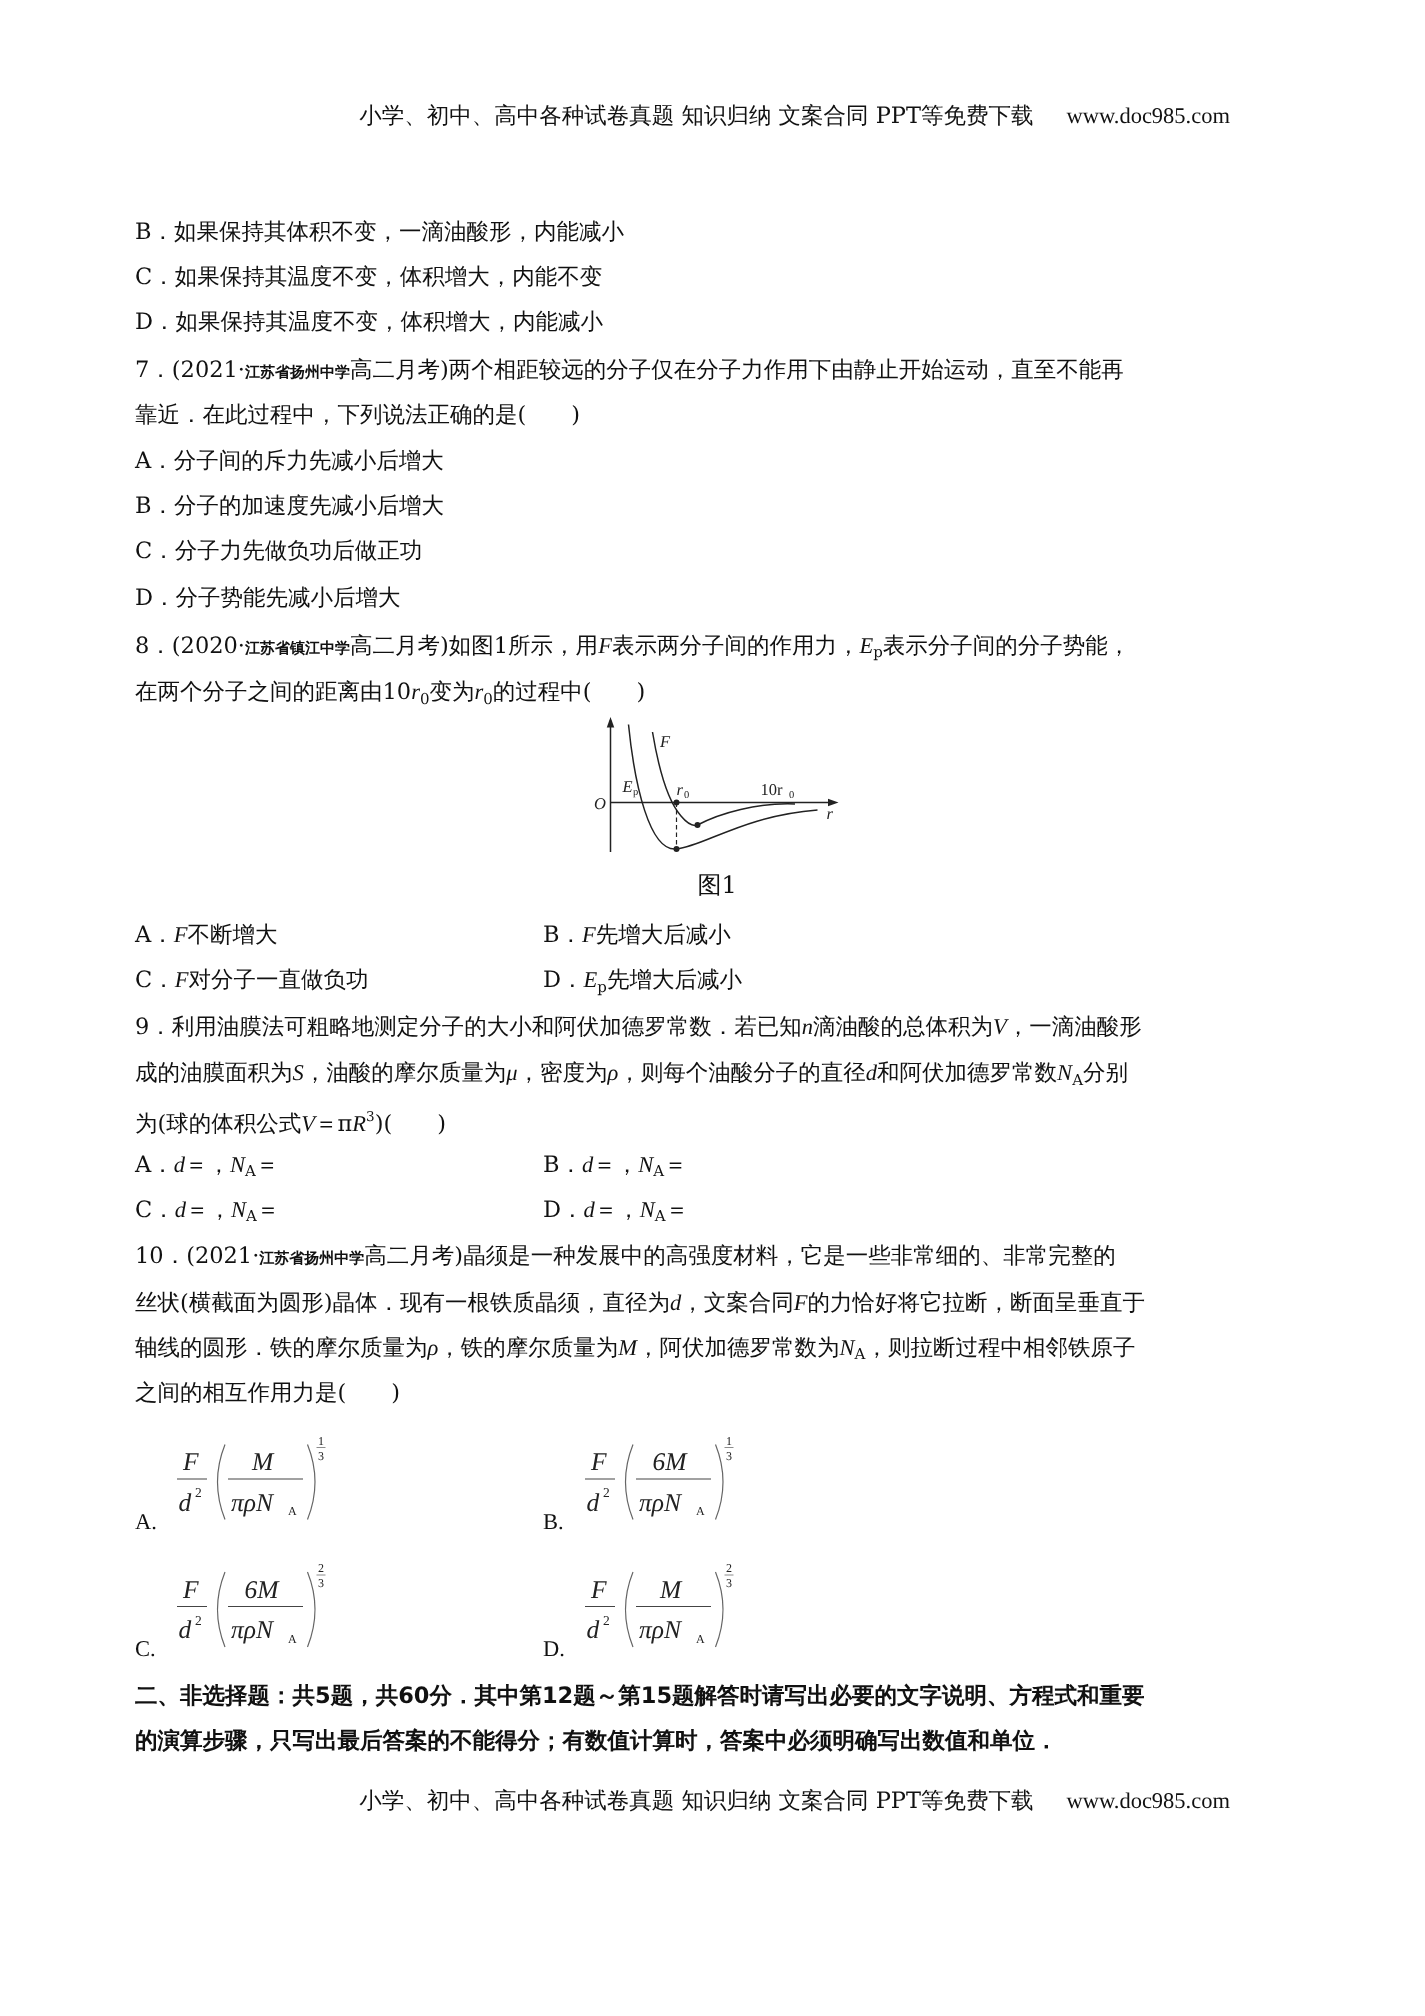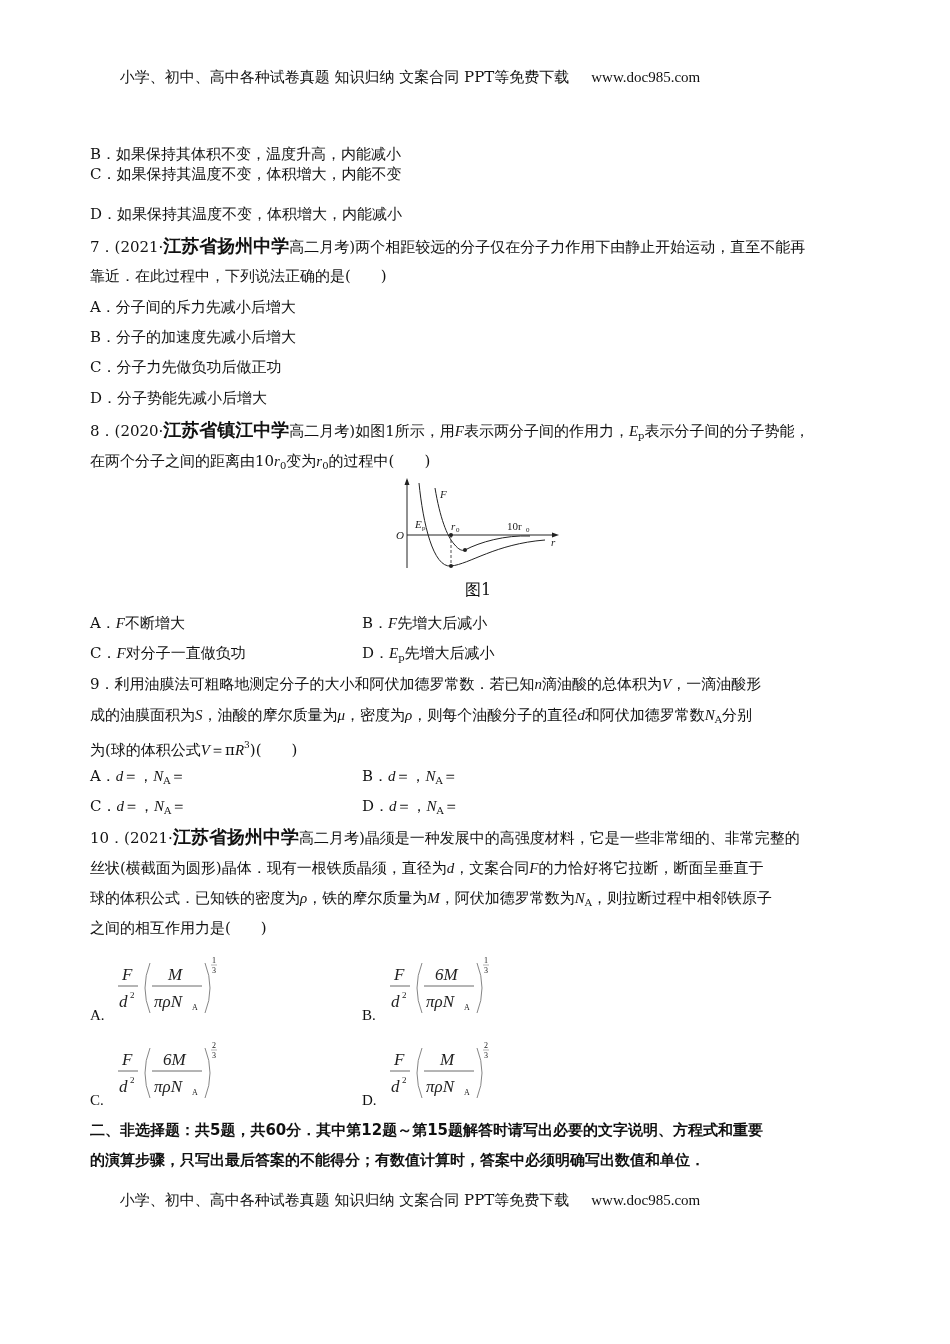--- a/index.html
+++ b/index.html
@@ -2,54 +2,54 @@
 <html><head>
 <meta charset="utf-8">
 <style>
   html, body { margin: 0; padding: 0; background: #ffffff; }
   body {
     width: 950px; height: 1344px; position: relative; overflow: hidden;
     font-family: "DejaVu Serif", "Liberation Serif", serif;
     color: #111111;
   }
   .hdr, .ftr {
-    position: absolute; left: 0; width: 820px; text-align: center;
+    position: absolute; left: 0; width: 820px; text-align: right;
     font-size: 15px; color: #111;
   }
   .hdr { top: 68px; }
   .ftr { top: 1191px; }
   .hdr .url, .ftr .url { margin-left: 22px; font-family: "Liberation Serif", serif; }
   .line {
     position: absolute; left: 90px; font-size: 15px; white-space: nowrap; line-height: 20px;
   }
   .i { font-style: italic; font-family: "Liberation Serif", serif; }
   .sub { font-size: 10px; vertical-align: -3px; }
   .sup { font-size: 9px; vertical-align: 7px; }
-  .b { font-weight: bold; font-family: "DejaVu Sans", sans-serif; font-size: 18px; }
+  .b { font-weight: bold; font-family: "DejaVu Sans", sans-serif; font-size: 10px; }
   .blank { display: inline-block; width: 30px; }
   .col2 { position: absolute; left: 272px; }
   .fig { position: absolute; left: 395px; top: 478px; width: 170px; height: 95px; }
   .figcap { position: absolute; left: 465px; top: 580px; font-size: 16px; }
   .frac-opt { position: absolute; font-size: 15px; }
   .frac-opt .lab { position: absolute; left: 0; top: 52px; font-family: "Liberation Serif", serif; }
   .formula { position: absolute; left: 26px; top: 0; width: 110px; height: 75px; }
   .section {
     position: absolute; left: 90px; font-size: 15px; font-weight: bold; line-height: 20px;
     white-space: nowrap; font-family: "DejaVu Sans", sans-serif;
   }
 </style>
 </head>
 <body>
 
 <div class="hdr">
   <span>小学、初中、高中各种试卷真题  知识归纳  文案合同  PPT等免费下载</span><span class="url">www.doc985.com</span>
 </div>
 
-<div class="line" style="top:144px"><span>B．</span><span>如果保持其体积不变，温度升高，内能减小</span></div>
-<div class="line" style="top:164px"><span>C．</span><span>如果保持其温度不变，体积增大，内能不变</span></div>
+<div class="line" style="top:144px"><span>B．</span><span>如果保持其体积不变，一滴油酸形，内能减小</span></div>
+<div class="line" style="top:174px"><span>C．</span><span>如果保持其温度不变，体积增大，内能不变</span></div>
 <div class="line" style="top:204px"><span>D．</span><span>如果保持其温度不变，体积增大，内能减小</span></div>
 
 <div class="line" style="top:236px">
   <span>7．</span><span>(2021·</span><span class="b">江苏省扬州中学</span><span>高二月考)</span><span>两个相距较远的分子仅在分子力作用下由静止开始运动，直至不能再</span>
 </div>
 <div class="line" style="top:266px">
   <span>靠近．在此过程中，下列说法正确的是(</span><span class="blank"></span><span>)</span>
 </div>
 <div class="line" style="top:297px"><span>A．</span><span>分子间的斥力先减小后增大</span></div>
 <div class="line" style="top:327px"><span>B．</span><span>分子的加速度先减小后增大</span></div>
@@ -118,21 +118,21 @@
   <span class="col2"><span>D．</span><span class="i">d</span><span>＝，</span><span class="i">N</span><span class="sub">A</span><span>＝</span></span>
 </div>
 
 <div class="line" style="top:827px">
   <span>10．</span><span>(2021·</span><span class="b">江苏省扬州中学</span><span>高二月考)</span><span>晶须是一种发展中的高强度材料，它是一些非常细的、非常完整的</span>
 </div>
 <div class="line" style="top:858px">
   <span>丝状(横截面为圆形)晶体．现有一根铁质晶须，直径为</span><span class="i">d</span><span>，文案合同</span><span class="i">F</span><span>的力恰好将它拉断，断面呈垂直于</span>
 </div>
 <div class="line" style="top:888px">
-  <span>球的体积公式．已知铁的密度为</span><span class="i">ρ</span><span>，铁的摩尔质量为</span><span class="i">M</span><span>，阿伏加德罗常数为</span><span class="i">N</span><span class="sub">A</span><span>，则拉断过程中相邻铁原子</span>
+  <span>轴线的圆形．铁的摩尔质量为</span><span class="i">ρ</span><span>，铁的摩尔质量为</span><span class="i">M</span><span>，阿伏加德罗常数为</span><span class="i">N</span><span class="sub">A</span><span>，则拉断过程中相邻铁原子</span>
 </div>
 <div class="line" style="top:918px">
   <span>之间的相互作用力是(</span><span class="blank"></span><span>)</span>
 </div>
 
 <div class="frac-opt" style="left:90px; top:955px;">
   <span class="lab">A.</span>
   <svg class="formula" viewBox="0 0 110 75" xmlns="http://www.w3.org/2000/svg">
     <g font-family="Liberation Serif, serif" fill="#222">
       <text x="6" y="25" font-style="italic" font-size="17">F</text>

